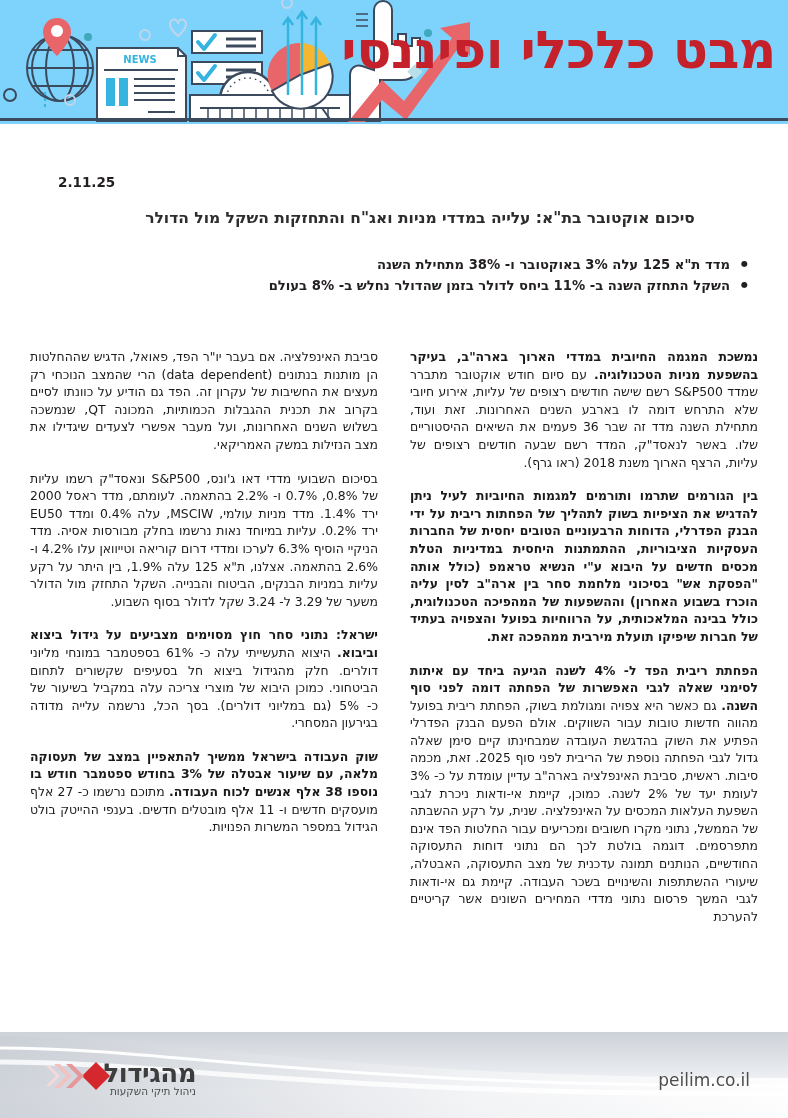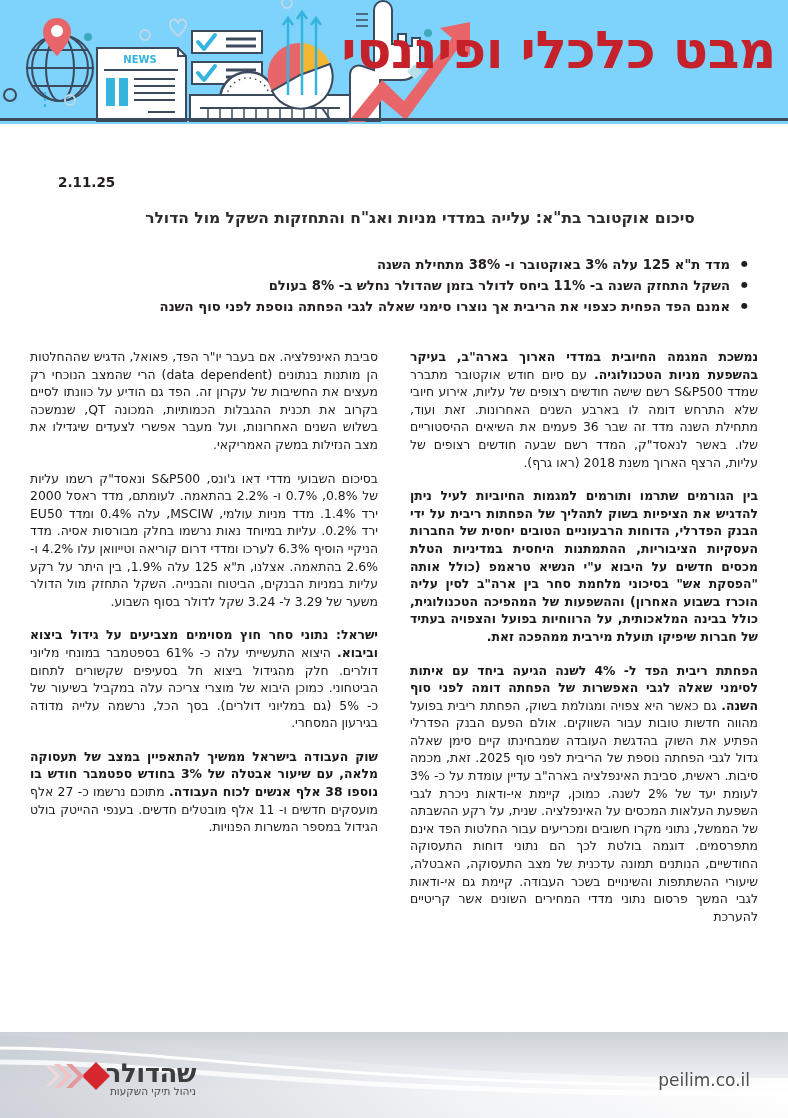--- a/index.html
+++ b/index.html
@@ -316,21 +316,20 @@
   <div class="header-rule"></div>
 </div>
 
 <div class="doc-date">2.11.25</div>
 
 <div class="headline">סיכום אוקטובר בת"א: עלייה במדדי מניות ואג"ח והתחזקות השקל מול הדולר</div>
 
 <ul class="bullets">
   <li>מדד ת"א 125 עלה 3% באוקטובר ו- 38% מתחילת השנה</li>
   <li>השקל התחזק השנה ב- 11% ביחס לדולר בזמן שהדולר נחלש ב- 8% בעולם</li>
-  <li>אמנם הפד הפחית כצפוי את הריבית אך נוצרו סימני שאלה לגבי הפחתה נוספת לפני סוף השנה</li>
 </ul>
 
 <div class="columns">
 
   <div class="col col-right">
     <p class="para">
       <b>נמשכת המגמה החיובית במדדי הארוך בארה"ב, בעיקר בהשפעת מניות הטכנולוגיה.</b><span> עם סיום חודש אוקטובר מתברר שמדד S&amp;P500 רשם שישה חודשים רצופים של עליות, אירוע חיובי שלא התרחש דומה לו בארבע השנים האחרונות. זאת ועוד, מתחילת השנה מדד זה שבר 36 פעמים את השיאים ההיסטוריים שלו. באשר לנאסד"ק, המדד רשם שבעה חודשים רצופים של עליות, הרצף הארוך משנת 2018 (ראו גרף).</span>
     </p>
     <p class="para">
       <b>בין הגורמים שתרמו ותורמים למגמות החיוביות לעיל ניתן להדגיש את הציפיות בשוק לתהליך של הפחתות ריבית על ידי הבנק הפדרלי, הדוחות הרבעוניים הטובים יחסית של החברות העסקיות הציבוריות, ההתמתנות היחסית במדיניות הטלת מכסים חדשים על היבוא ע"י הנשיא טראמפ (כולל אותה "הפסקת אש" בסיכוני מלחמת סחר בין ארה"ב לסין עליה הוכרז בשבוע האחרון) וההשפעות של המהפיכה הטכנולוגית, כולל בבינה המלאכותית, על הרווחיות בפועל והצפויה בעתיד של חברות שיפיקו תועלת מירבית ממהפכה זאת.</b><span></span>
@@ -372,21 +371,21 @@
         <stop offset="100%" stop-color="#ffffff"></stop>
       </linearGradient>
     </defs>
     <rect x="0" y="0" width="788" height="86" fill="url(#fgrad)"></rect>
     <path d="M0 4 C180 4 330 46 788 46 L788 86 L0 86 Z" fill="url(#fgrad2)" opacity="0.85"></path>
     <path d="M0 16 C170 16 320 54 788 54" fill="none" stroke="#ffffff" stroke-width="3" opacity="0.95"></path>
     <path d="M0 30 C160 30 310 62 788 62" fill="none" stroke="#ffffff" stroke-width="5" opacity="0.8"></path>
   </svg>
 
   <div class="footer-logo">
-    <div class="logo-word">שהדולר</div>
+    <div class="logo-word">מהגידול</div>
     <div class="logo-tagline">ניהול תיקי השקעות</div>
     <svg class="logo-mark" viewBox="0 0 68 36">
       <path d="M64 18 L50 4 L36 18 L50 32 Z" fill="#d4272e"></path>
       <path d="M38 18 L26 6 L20 6 L32 18 L20 30 L26 30 Z" fill="#e4989b"></path>
       <path d="M26 18 L14 6 L8 6 L20 18 L8 30 L14 30 Z" fill="#efc2c4"></path>
       <path d="M14 18 L4 8 L0 8 L10 18 L0 28 L4 28 Z" fill="#f4d9da"></path>
     </svg>
   </div>
 
   <div class="footer-url">peilim.co.il</div>

